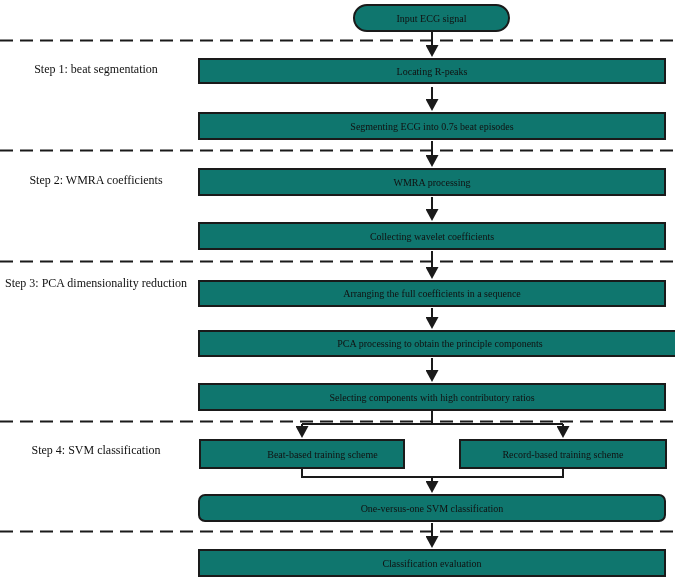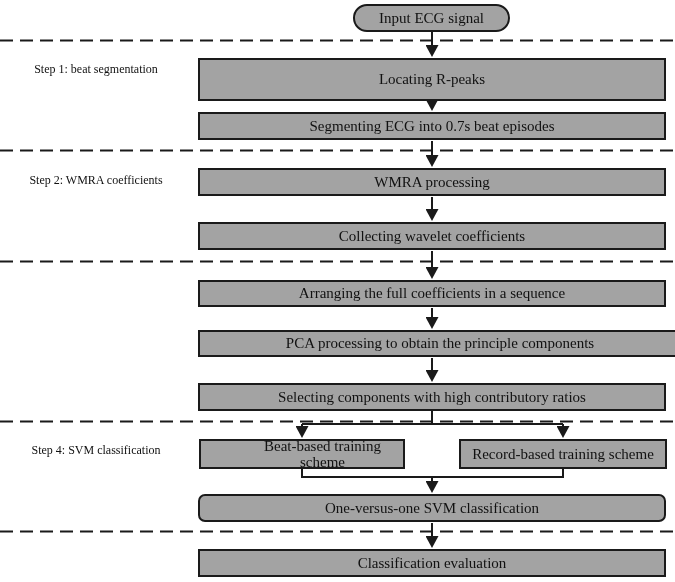--- a/index.html
+++ b/index.html
@@ -15,26 +15,26 @@
   svg.connectors {
     position: absolute;
     left: 0;
     top: 0;
     z-index: 1;
   }
   .node {
     position: absolute;
     box-sizing: border-box;
     border: 2px solid #1a1a1a;
-    background: #a3a3a3;
+    background: #0f766e;
     display: flex;
     align-items: center;
     justify-content: center;
     text-align: center;
-    font-size: 15px;
+    font-size: 10px;
     line-height: 1.1;
     z-index: 2;
   }
   .stadium { border-radius: 14px; }
   .steplabel {
     position: absolute;
     left: 0;
     width: 192px;
     text-align: center;
     font-size: 12px;
@@ -81,23 +81,24 @@
       <line x1="563" y1="424" x2="563" y2="436" marker-end="url(#ah)"></line>
       <line x1="432" y1="477" x2="432" y2="491" marker-end="url(#ah)"></line>
       <line x1="432" y1="523" x2="432" y2="546" marker-end="url(#ah)"></line>
     </g>
   </svg>
 
   <div class="node stadium" style="left:353px; top:4px; width:157px; height:28px;">Input ECG signal</div>
 
   <div class="steplabel" style="top:62px;">Step 1: beat segmentation</div>
   <div class="steplabel" style="top:173px;">Step 2: WMRA coefficients</div>
+  <div class="steplabel" style="top:276px;">Step 3: PCA dimensionality reduction</div>
   <div class="steplabel" style="top:443px;">Step 4: SVM classification</div>
 
-  <div class="node" style="left:198px; top:58px; width:468px; height:43px;">Locating R-peaks</div>
+  <div class="node" style="left:198px; top:58px; width:468px; height:26px;">Locating R-peaks</div>
   <div class="node" style="left:198px; top:112px; width:468px; height:28px;">Segmenting ECG into 0.7s beat episodes</div>
 
   <div class="node" style="left:198px; top:168px; width:468px; height:28px;">WMRA processing</div>
   <div class="node" style="left:198px; top:222px; width:468px; height:28px;">Collecting wavelet coefficients</div>
 
   <div class="node" style="left:198px; top:280px; width:468px; height:27px;">Arranging the full coefficients in a sequence</div>
   <div class="node" style="left:198px; top:330px; width:484px; height:27px;">PCA processing to obtain the principle components</div>
   <div class="node" style="left:198px; top:383px; width:468px; height:28px;">Selecting components with high contributory ratios</div>
 
   <div class="node" style="left:199px; top:439px; width:206px; height:30px;padding-left:41px;">Beat-based training scheme</div>

